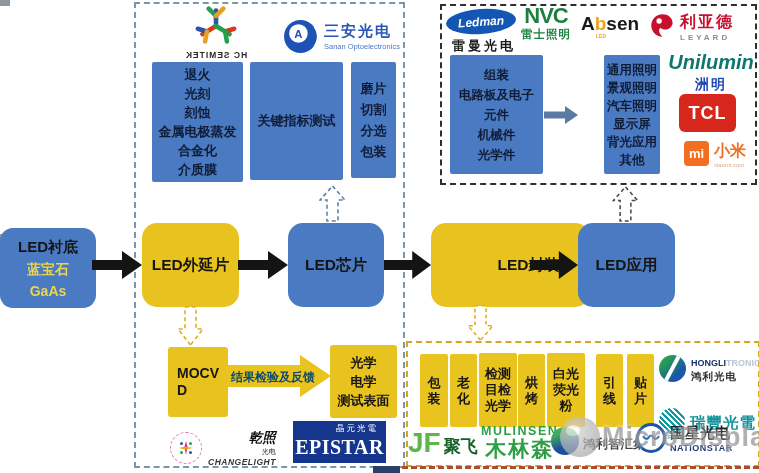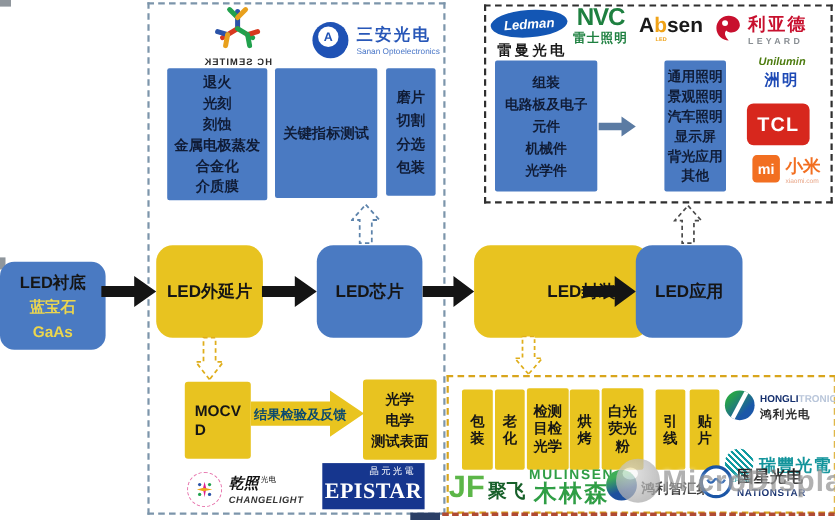--- a/index.html
+++ b/index.html
@@ -27,21 +27,21 @@
 
   <div class="dashed" style="left:134px;top:2px;width:267px;height:462px;border-color:#7c95ab;"></div>
   <div class="dashed" style="left:440px;top:4px;width:313px;height:177px;border-color:#2f2f2f;"></div>
   <div class="dashed" style="left:406px;top:341px;width:350px;height:122px;border-color:#d8a51c;"></div>
 
   <div class="abs" style="left:0;top:0;width:10px;height:6px;background:#8f969c;"></div>
   <div class="abs" style="left:0;top:234px;width:5px;height:11px;background:#8f969c;"></div>
   <div class="abs" style="left:402px;top:466px;width:357px;height:0;border-top:3px dashed #b04a33;"></div>
   <div class="abs" style="left:373px;top:466px;width:27px;height:7px;background:#2b3f66;"></div>
 
-  <div class="flowbox bb" style="left:0;top:228px;width:96px;height:80px;border-radius:13px;margin-top:10px;">
+  <div class="flowbox bb" style="left:0;top:228px;width:96px;height:80px;border-radius:13px;">
     <div class="mainlabel" style="font-size:15px;">LED衬底</div>
     <div style="color:#ecd64e;font-size:14px;margin-top:4px;">蓝宝石</div>
     <div style="color:#ecd64e;font-size:14px;margin-top:4px;">GaAs</div>
   </div>
 
   <svg class="abs" style="left:92px;top:248px;" width="51" height="34" viewBox="0 0 51 34">
       <polygon points="0,12 30,12 30,3 50,17 30,31 30,22 0,22" fill="#141414"></polygon>
     </svg>
 
   <div class="flowbox yb" style="left:142px;top:223px;width:97px;height:84px;">
@@ -157,21 +157,21 @@
       <path d="M12 2 C6 2 2 7 2 12 C2 18 7 22 12 22 C9 19 8 16 10 14 C13 17 20 16 21 10 C21 5 17 2 12 2 Z" fill="#c8102e"></path>
       <circle cx="9" cy="8" r="2.4" fill="#fff"></circle>
     </svg>
     <div style="margin-left:4px;">
       <div class="logo-text" style="font-size:16px;color:#c8102e;letter-spacing:2px;">利亚德</div>
       <div class="logo-text" style="font-size:8px;color:#8a8f94;letter-spacing:3px;">LEYARD</div>
     </div>
   </div>
 
   <div class="abs" style="left:666px;top:51px;width:90px;text-align:center;">
-    <div class="logo-text" style="font-size:10px;font-style:italic;color:#4d7c0f;">Unilumin</div>
+    <div class="logo-text" style="font-size:20px;font-style:italic;color:#0f766e;">Unilumin</div>
     <div class="logo-text" style="font-size:14px;color:#1d49b5;letter-spacing:2px;margin-top:2px;">洲明</div>
   </div>
 
   <div class="abs" style="left:679px;top:94px;width:57px;height:38px;background:#d7271d;border-radius:6px;display:flex;align-items:center;justify-content:center;">
     <span class="logo-text" style="color:#fff;font-size:18px;letter-spacing:1px;">TCL</span>
   </div>
 
   <div class="abs" style="left:684px;top:141px;display:flex;align-items:flex-start;">
     <div style="width:25px;height:25px;background:#f26f21;border-radius:4px;display:flex;align-items:center;justify-content:center;">
       <span class="logo-text" style="color:#fff;font-size:13px;">mi</span>
@@ -225,21 +225,21 @@
       <svg width="18" height="18" viewBox="0 0 18 18">
         <path d="M9 2 L10.5 8 L9 16 L7.5 8 Z" fill="#e0218a"></path>
         <path d="M2 9 L8 7.5 L16 9 L8 10.5 Z" fill="#f0a318"></path>
         <circle cx="4.5" cy="4.5" r="1.5" fill="#2b53a8"></circle>
           <circle cx="13.5" cy="4.5" r="1.5" fill="#21a14d"></circle>
         <circle cx="4.5" cy="13.5" r="1.5" fill="#21a14d"></circle>
           <circle cx="13.5" cy="13.5" r="1.5" fill="#2b53a8"></circle>
       </svg>
     </div>
     <div style="margin-left:6px;">
-      <div style="display:flex;align-items:flex-start;">
+      <div style="display:flex;align-items:flex-end;flex-direction:column;">
         <span class="logo-text" style="font-size:13.5px;font-style:italic;color:#111;">乾照</span>
         <span style="font-size:7px;color:#111;margin-left:2px;">光电</span>
       </div>
       <div class="logo-text" style="font-size:8.5px;font-style:italic;color:#333;letter-spacing:0.5px;">CHANGELIGHT</div>
     </div>
   </div>
 
   <div class="abs" style="left:293px;top:421px;width:93px;height:42px;background:#16368e;padding-top:2px;box-sizing:border-box;">
     <div style="font-size:8.5px;color:#fff;text-align:right;padding-right:8px;letter-spacing:2px;">晶元光電</div>
     <div style="font-family:'Liberation Serif',serif;font-weight:bold;font-size:20px;color:#fff;text-align:center;letter-spacing:0.5px;line-height:24px;">EPISTAR</div>

